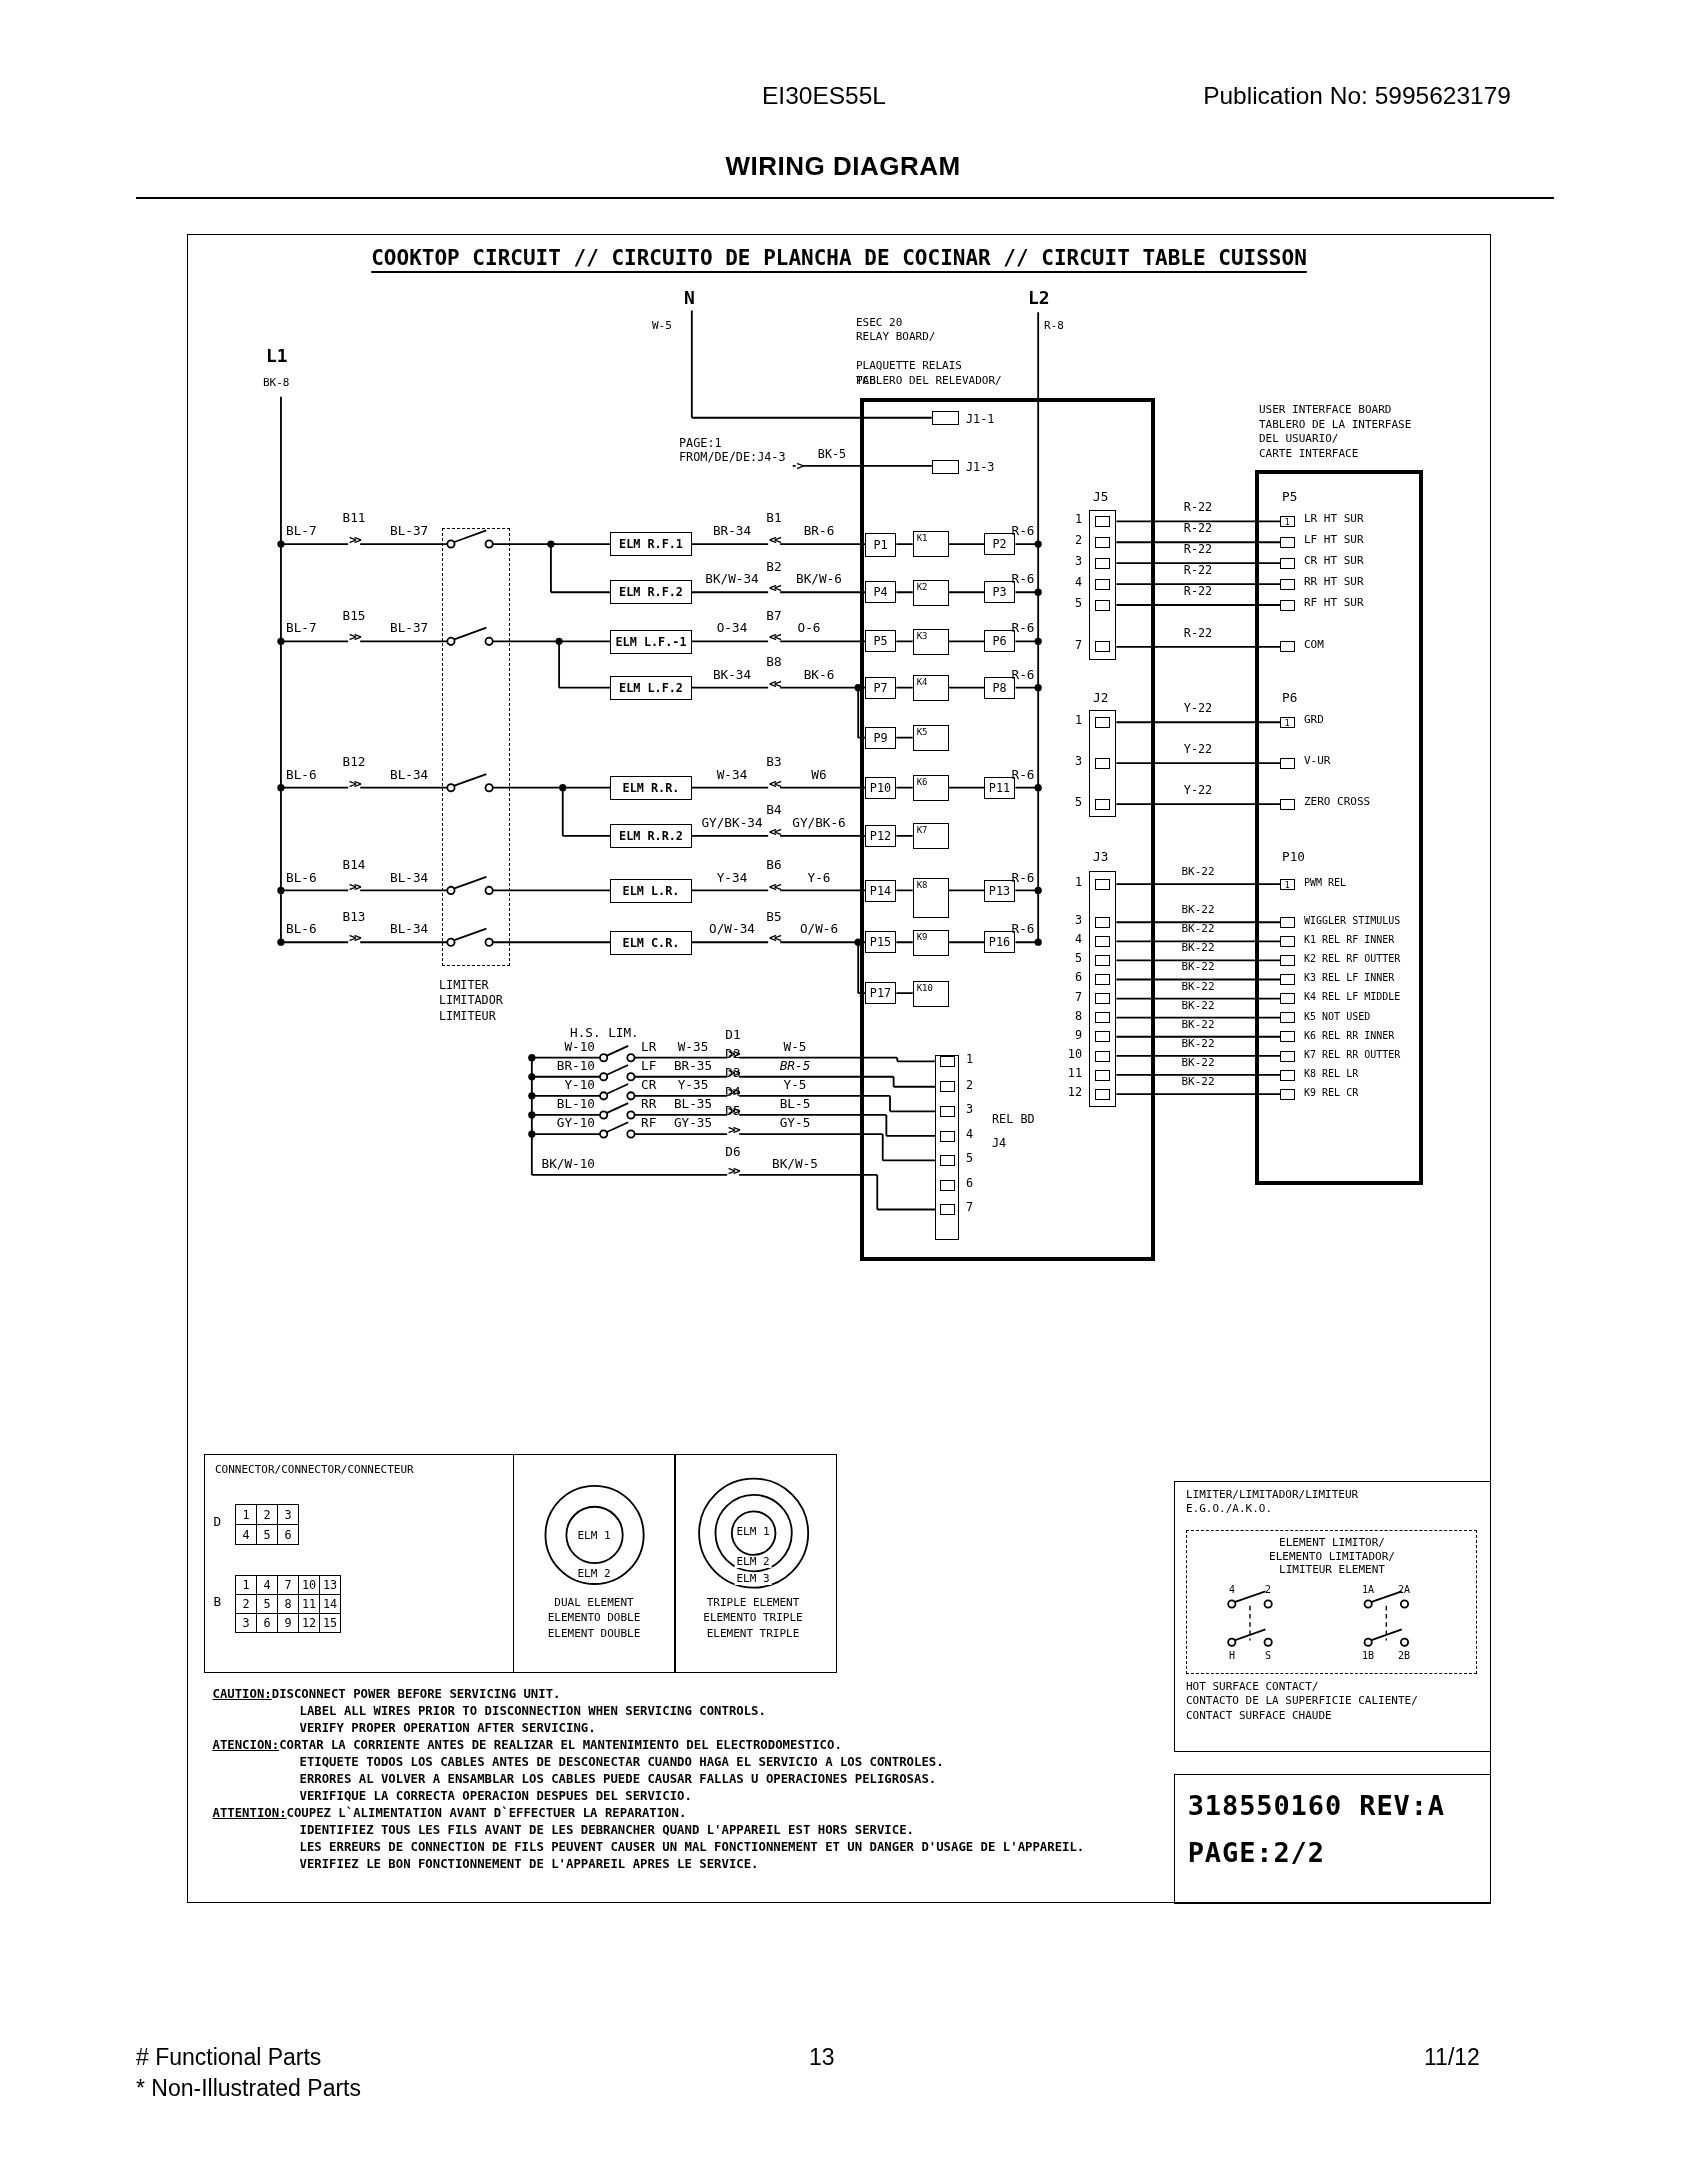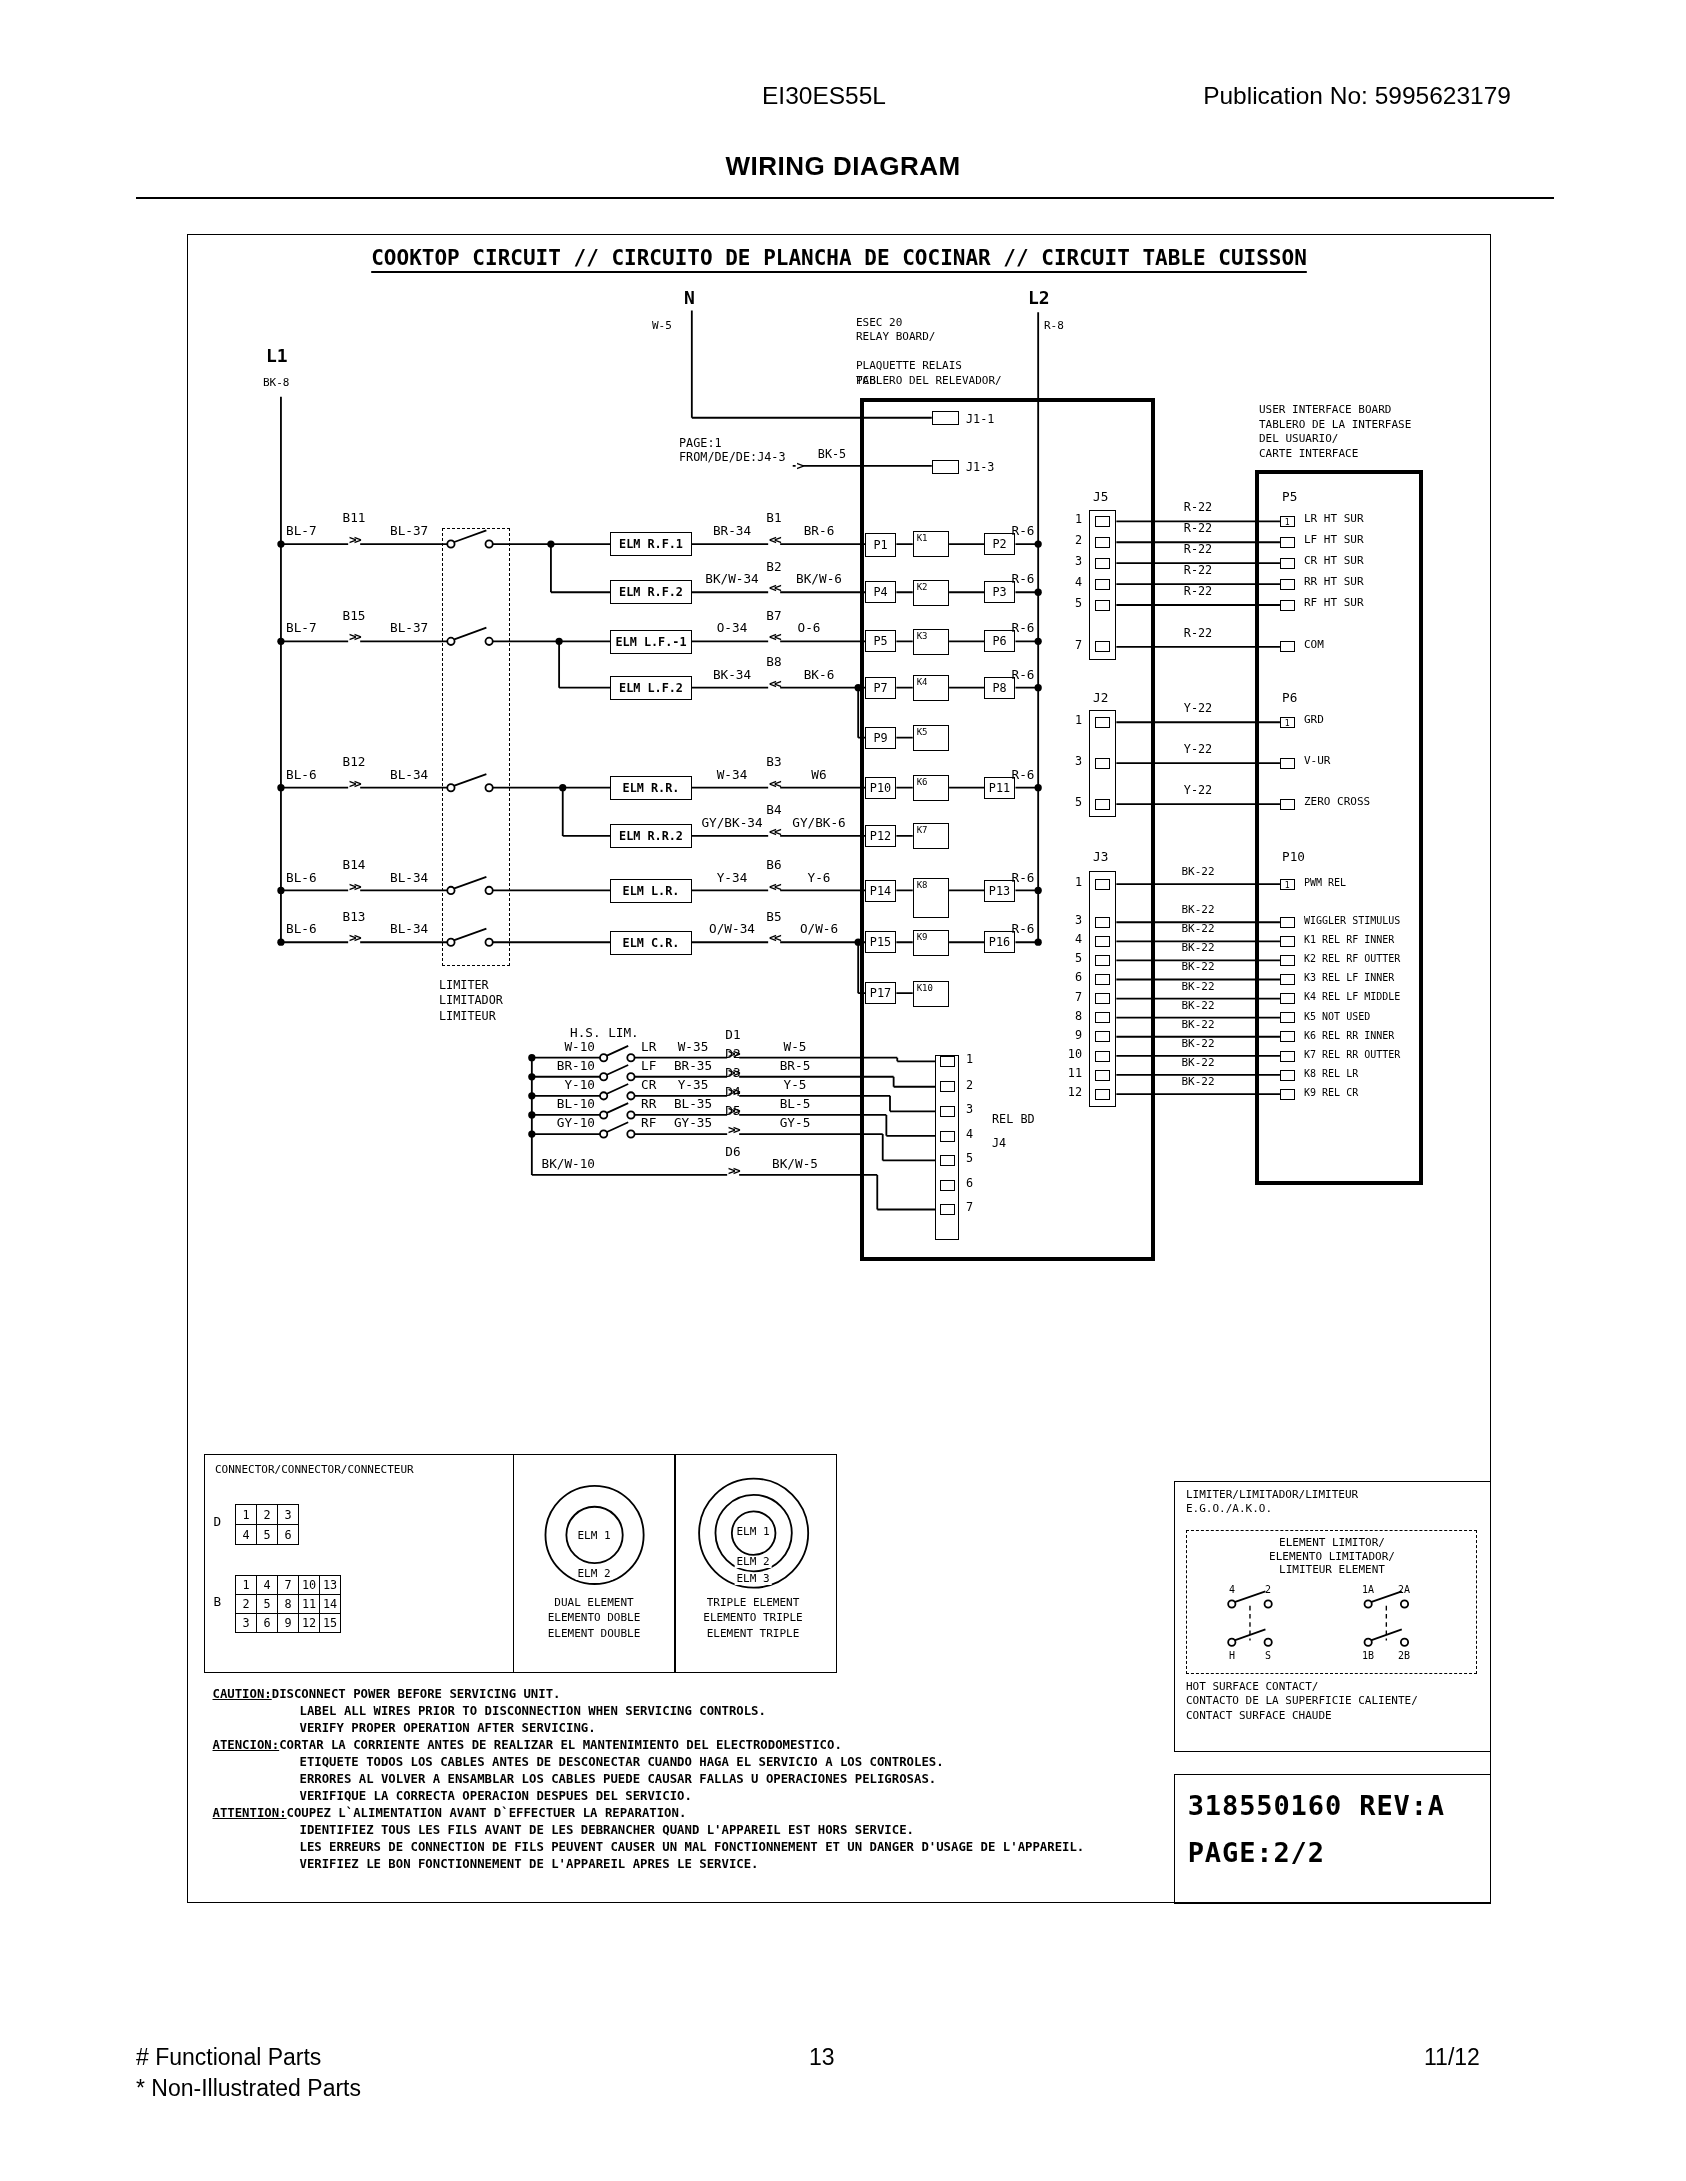--- a/index.html
+++ b/index.html
@@ -302,21 +302,21 @@
       <div class="lbl " style="left: 453px; top: 805px;">LR</div>
       <div class="lbl c" style="left: 505px; top: 805px;">W-35</div>
       <div class="lbl c" style="left: 545px; top: 793px;">D1</div>
       <div class="glyph" style="left: 545px; top: 813px;">&gt;&gt;</div>
       <div class="lbl c" style="left: 607px; top: 805px;">W-5</div>
       <div class="lbl r" style="left: 407px; top: 824px;">BR-10</div>
       <div class="lbl " style="left: 453px; top: 824px;">LF</div>
       <div class="lbl c" style="left: 505px; top: 824px;">BR-35</div>
       <div class="lbl c" style="left: 545px; top: 812px;">D2</div>
       <div class="glyph" style="left: 545px; top: 832px;">&gt;&gt;</div>
-      <div class="lbl c" style="left: 607px; top: 824px;">BR-5</div>
+      <div class="lbl c" style="left: 607px; top: 824px; font-style: italic;">BR-5</div>
       <div class="lbl r" style="left: 407px; top: 843px;">Y-10</div>
       <div class="lbl " style="left: 453px; top: 843px;">CR</div>
       <div class="lbl c" style="left: 505px; top: 843px;">Y-35</div>
       <div class="lbl c" style="left: 545px; top: 831px;">D3</div>
       <div class="glyph" style="left: 545px; top: 851px;">&gt;&gt;</div>
       <div class="lbl c" style="left: 607px; top: 843px;">Y-5</div>
       <div class="lbl r" style="left: 407px; top: 862px;">BL-10</div>
       <div class="lbl " style="left: 453px; top: 862px;">RR</div>
       <div class="lbl c" style="left: 505px; top: 862px;">BL-35</div>
       <div class="lbl c" style="left: 545px; top: 850px;">D4</div>

